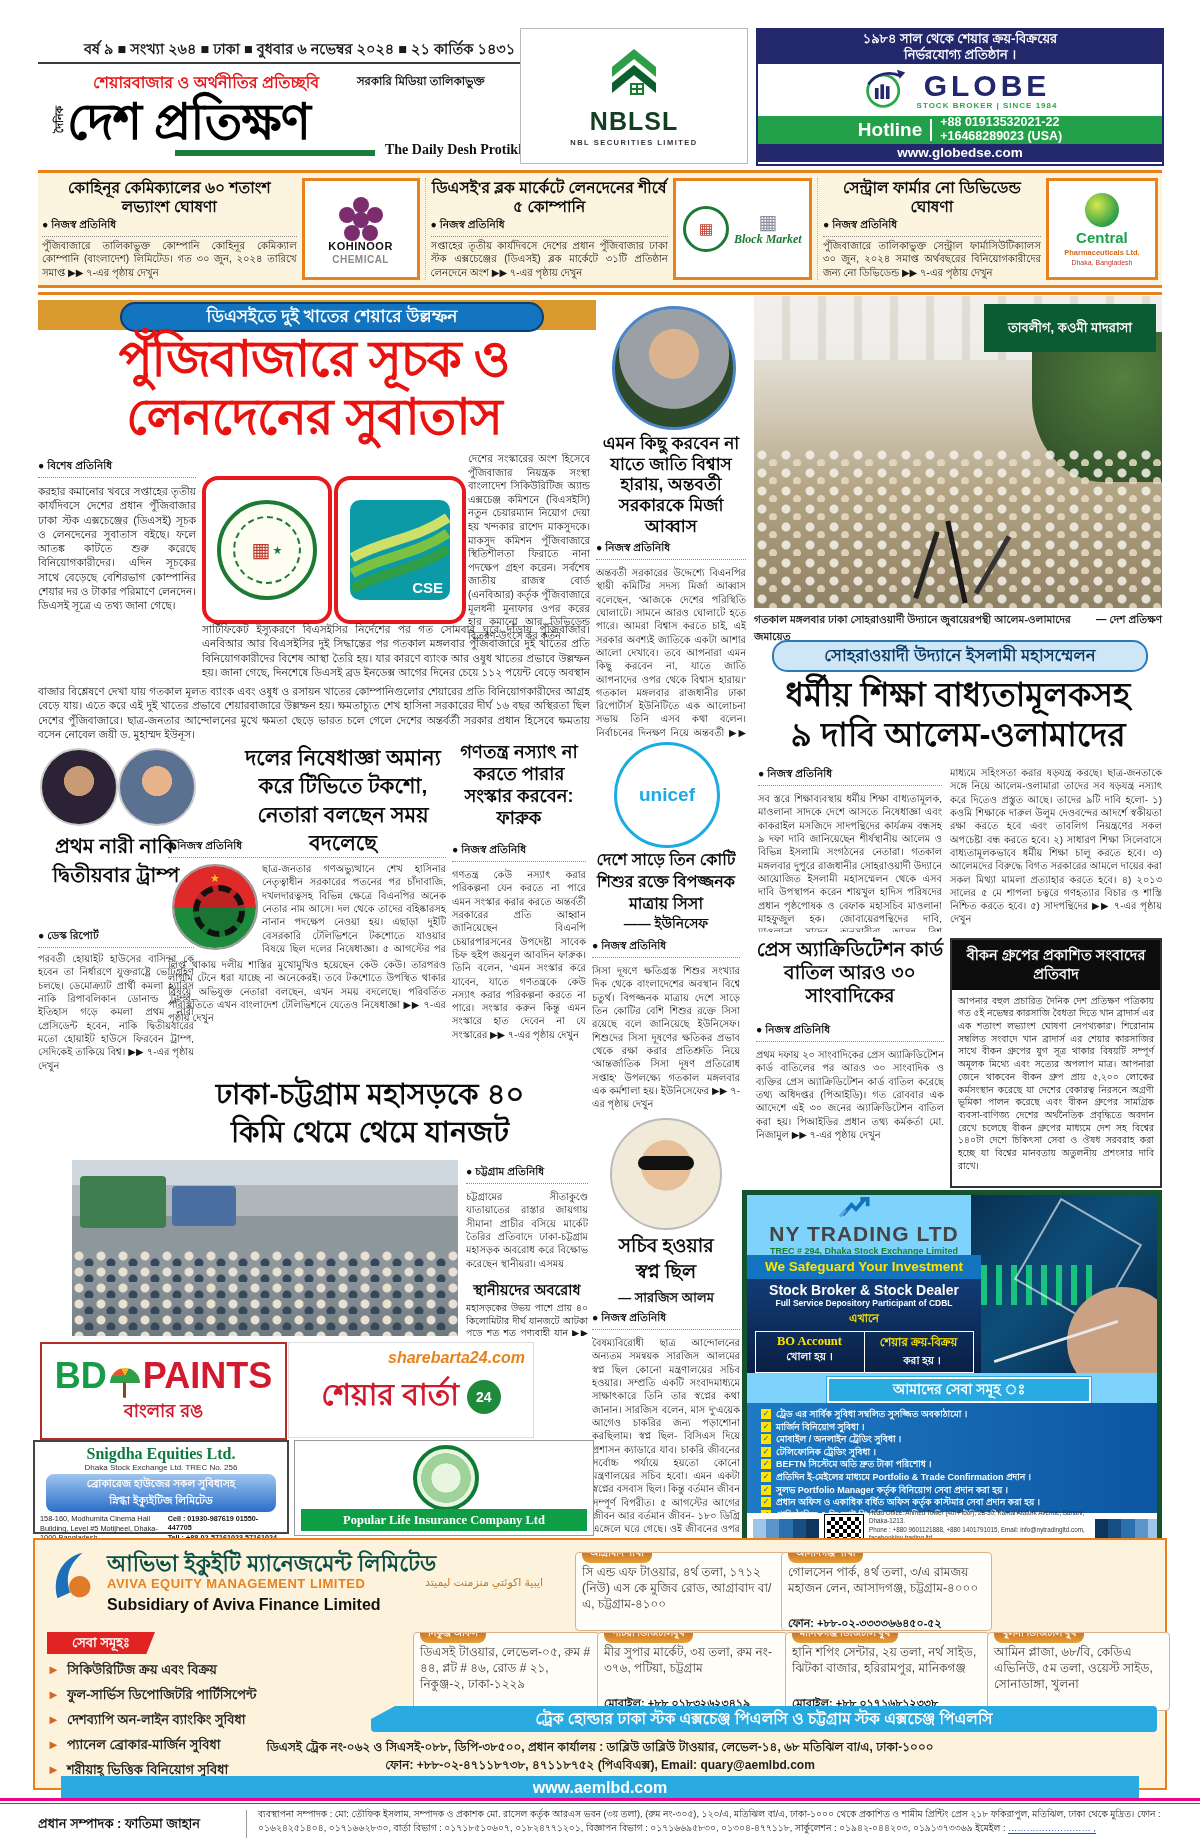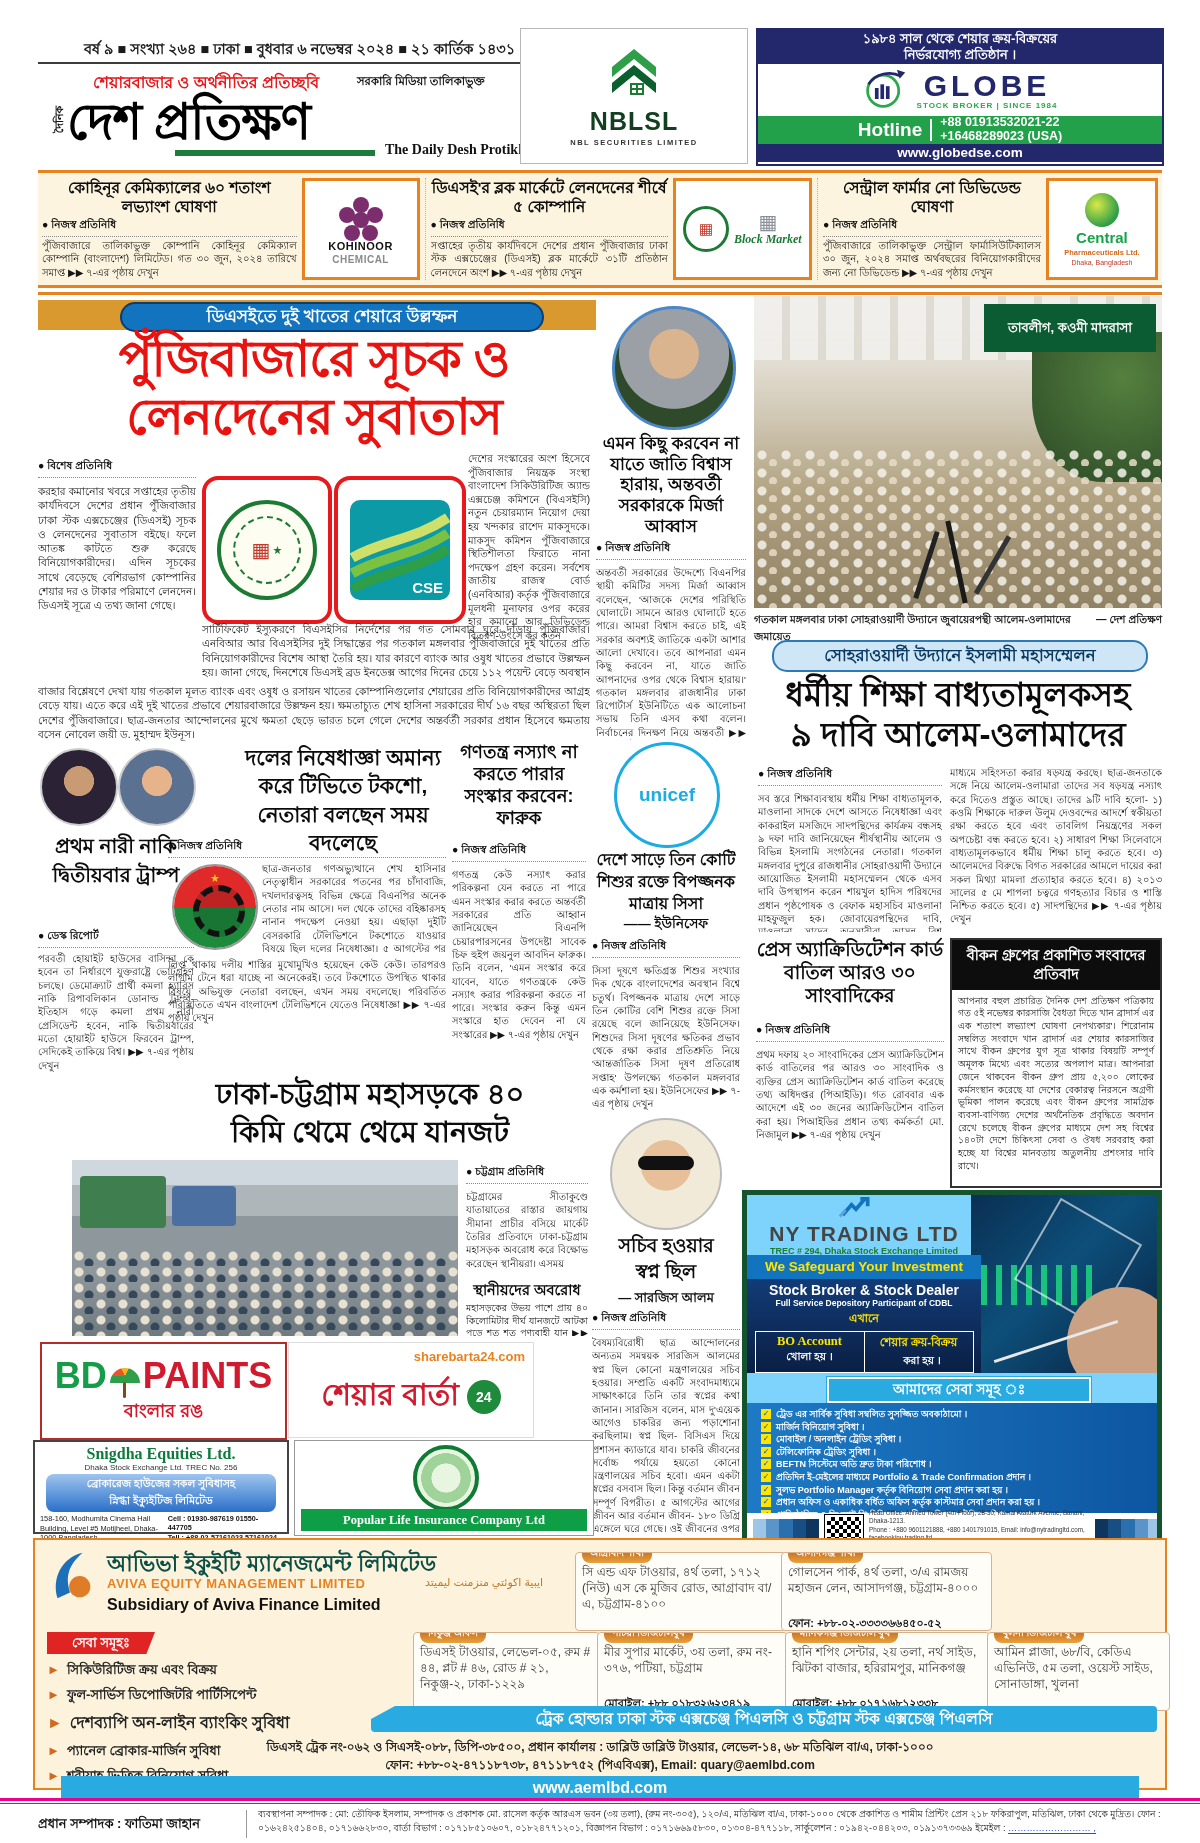--- a/index.html
+++ b/index.html
@@ -339,21 +339,21 @@
   <div class="abs" style="left:40px;top:1342px;width:243px;height:94px;border:2px solid #b52b27;display:flex;flex-direction:column;align-items:center;justify-content:center;background:#fff;">
     <div style="display:flex;align-items:center;">
       <span style="font-size:36px;font-weight:900;color:#169b46;">BD</span>
       <span class="umb"></span>
       <span style="font-size:36px;font-weight:900;color:#d11a2d;">PAINTS</span>
     </div>
     <div style="font-size:18px;font-weight:800;color:#d11a2d;">বাংলার রঙ</div>
   </div>
 
   <div class="abs" style="left:288px;top:1342px;width:244px;height:94px;border:1px solid #ddd;background:#fff;position:absolute;">
-    <div class="abs" style="right:8px;top:6px;font-size:13px;font-weight:700;color:#e8821e;">sharebarta24.com</div>
+    <div class="abs" style="right:8px;top:6px;font-size:16px;font-weight:700;color:#e8821e;font-style:italic;">sharebarta24.com</div>
     <div class="abs" style="left:0;top:28px;width:244px;display:flex;align-items:center;justify-content:center;gap:8px;">
       <span style="font-size:30px;font-weight:900;color:#d11a2d;">শেয়ার বার্তা</span>
       <span class="circle" style="width:34px;height:34px;background:#1e8a3c;color:#fff;font-size:14px;font-weight:800;display:inline-flex;align-items:center;justify-content:center;">24</span>
     </div>
   </div>
 
   <div class="abs" style="left:33px;top:1440px;width:256px;height:94px;border:2px solid #444;background:#fff;box-sizing:border-box;padding:3px 5px;">
     <div class="ctr" style="font-size:16px;font-weight:800;color:#0f7a3d;font-family:'Liberation Serif','DejaVu Serif',serif;">Snigdha Equities Ltd.</div>
     <div class="ctr" style="font-size:8px;color:#333;">Dhaka Stock Exchange Ltd. TREC No. 256</div>
     <div class="ctr" style="margin:2px 6px;background:linear-gradient(180deg,#9fc5ef,#2a6fc9);border-radius:8px;color:#fff;padding:2px;">
@@ -383,21 +383,21 @@
         </svg>
     </span>
     <div class="abs" style="left:72px;top:6px;font-size:22px;font-weight:900;color:#0b4f46;">আভিভা ইকুইটি ম্যানেজমেন্ট লিমিটেড</div>
     <div class="abs" style="left:72px;top:36px;font-size:13px;font-weight:800;color:#e8821e;letter-spacing:.5px;">AVIVA EQUITY MANAGEMENT LIMITED</div>
     <div class="abs" style="left:390px;top:36px;font-size:11px;color:#c07a2a;">ايبية اكوئتي منزمنت ليميتد</div>
     <div class="abs" style="left:72px;top:56px;font-size:16px;font-weight:800;color:#111;">Subsidiary of Aviva Finance Limited</div>
     <div class="abs" style="left:12px;top:92px;width:108px;height:22px;background:#e02424;color:#fff;font-size:13px;font-weight:800;text-align:center;line-height:22px;clip-path:polygon(0 0,100% 0,92% 100%,0 100%);">সেবা সমূহঃ</div>
     <div class="abs" style="left:12px;top:120px;display:flex;flex-direction:column;gap:4px;">
       <div style="font-size:13px;font-weight:800;color:#222;"><span class="blt"></span><span>সিকিউরিটিজ ক্রয় এবং বিক্রয়</span></div>
       <div style="font-size:13px;font-weight:800;color:#222;"><span class="blt"></span><span>ফুল-সার্ভিস ডিপোজিটরি পার্টিসিপেন্ট</span></div>
-      <div style="font-size:16px;font-weight:800;color:#222;"><span class="blt"></span><span>দেশব্যাপি অন-লাইন ব্যাংকিং সুবিধা</span></div>
+      <div style="font-size:13px;font-weight:800;color:#222;"><span class="blt"></span><span>দেশব্যাপি অন-লাইন ব্যাংকিং সুবিধা</span></div>
       <div style="font-size:13px;font-weight:800;color:#222;"><span class="blt"></span><span>প্যানেল ব্রোকার-মার্জিন সুবিধা</span></div>
       <div style="font-size:13px;font-weight:800;color:#222;"><span class="blt"></span><span>শরীয়াহ্ ভিত্তিক বিনিয়োগ সুবিধা</span></div>
     </div>
 
     <div class="branch clip" style="left:540px;top:12px;width:198px;height:62px;">
       <span class="blabel">আগ্রাবাদ শাখা</span>
       <div class="baddr">সি এন্ড এফ টাওয়ার, ৪র্থ তলা, ১৭১২ (নিউ) এস কে মুজিব রোড, আগ্রাবাদ বা/এ, চট্টগ্রাম-৪১০০</div>
       <div class="bphone">ফোন: +৮৮-০২-৩৩৩২২৫১৭-১৮</div>
     </div>
     <div class="branch clip" style="left:746px;top:12px;width:198px;height:62px;">

